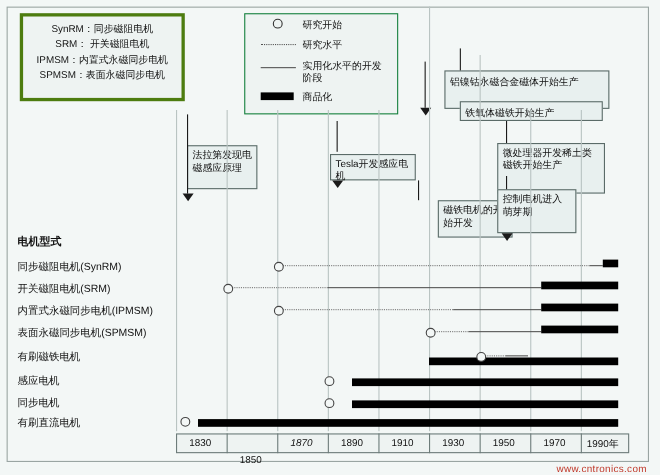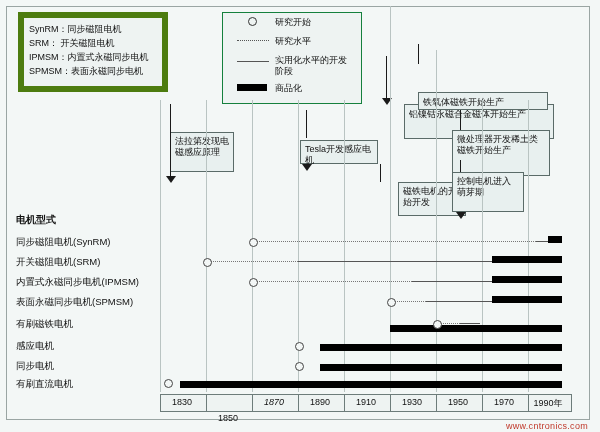--- a/index.html
+++ b/index.html
@@ -26,24 +26,25 @@
     border: 1px solid #9aa5a3;
     box-sizing: border-box;
     background: #f3f7f6;
   }
   .legend-box {
     position: absolute;
     left: 18px;
     top: 12px;
     width: 150px;
     height: 80px;
-    border: 6px solid #4d7c0f;
+    border: 3px solid #4d7c0f;
     background: #eef3f2;
     box-sizing: border-box;
     padding: 4px 5px 0 5px;
+    text-align: center;
   }
   .legend-box div {
     font-size: 9px;
     line-height: 14px;
     color: #111;
     white-space: nowrap;
   }
   .legend2 {
     position: absolute;
     left: 222px;
@@ -253,21 +254,21 @@
   </div>
 
   <div class="callout" style="left:170px; top:132px; width:64px; height:40px;">法拉第发现电磁感应原理</div>
   <div class="vline" style="left:170px; top:104px; height:72px;"></div>
   <div class="ahead" style="left:166px; top:176px;"></div>
 
   <div class="callout" style="left:300px; top:140px; width:78px; height:24px;">Tesla开发感应电机</div>
   <div class="vline" style="left:306px; top:110px; height:28px;"></div>
   <div class="ahead" style="left:302px; top:164px;"></div>
 
-  <div class="callout" style="left:404px; top:64px; width:150px; height:35px; line-height:12px;margin-top:40px;">铝镍钴永磁合金磁体开始生产</div>
+  <div class="callout" style="left:404px; top:64px; width:150px; height:35px; line-height:12px;">铝镍钴永磁合金磁体开始生产</div>
   <div class="vline" style="left:418px; top:44px; height:20px;"></div>
   <div class="ahead" style="left:382px; top:98px;"></div>
   <div class="vline" style="left:386px; top:56px; height:42px;"></div>
 
   <div class="callout" style="left:418px; top:92px; width:130px; height:18px; line-height:12px;">铁氧体磁铁开始生产</div>
 
   <div class="callout" style="left:452px; top:130px; width:98px; height:46px;">微处理器开发稀土类磁铁开始生产</div>
   <div class="vline" style="left:460px; top:110px; height:20px;"></div>
 
   <div class="callout" style="left:374px; top:182px; width:68px; height:34px;margin-left:24px;">磁铁电机的开始开发</div>

